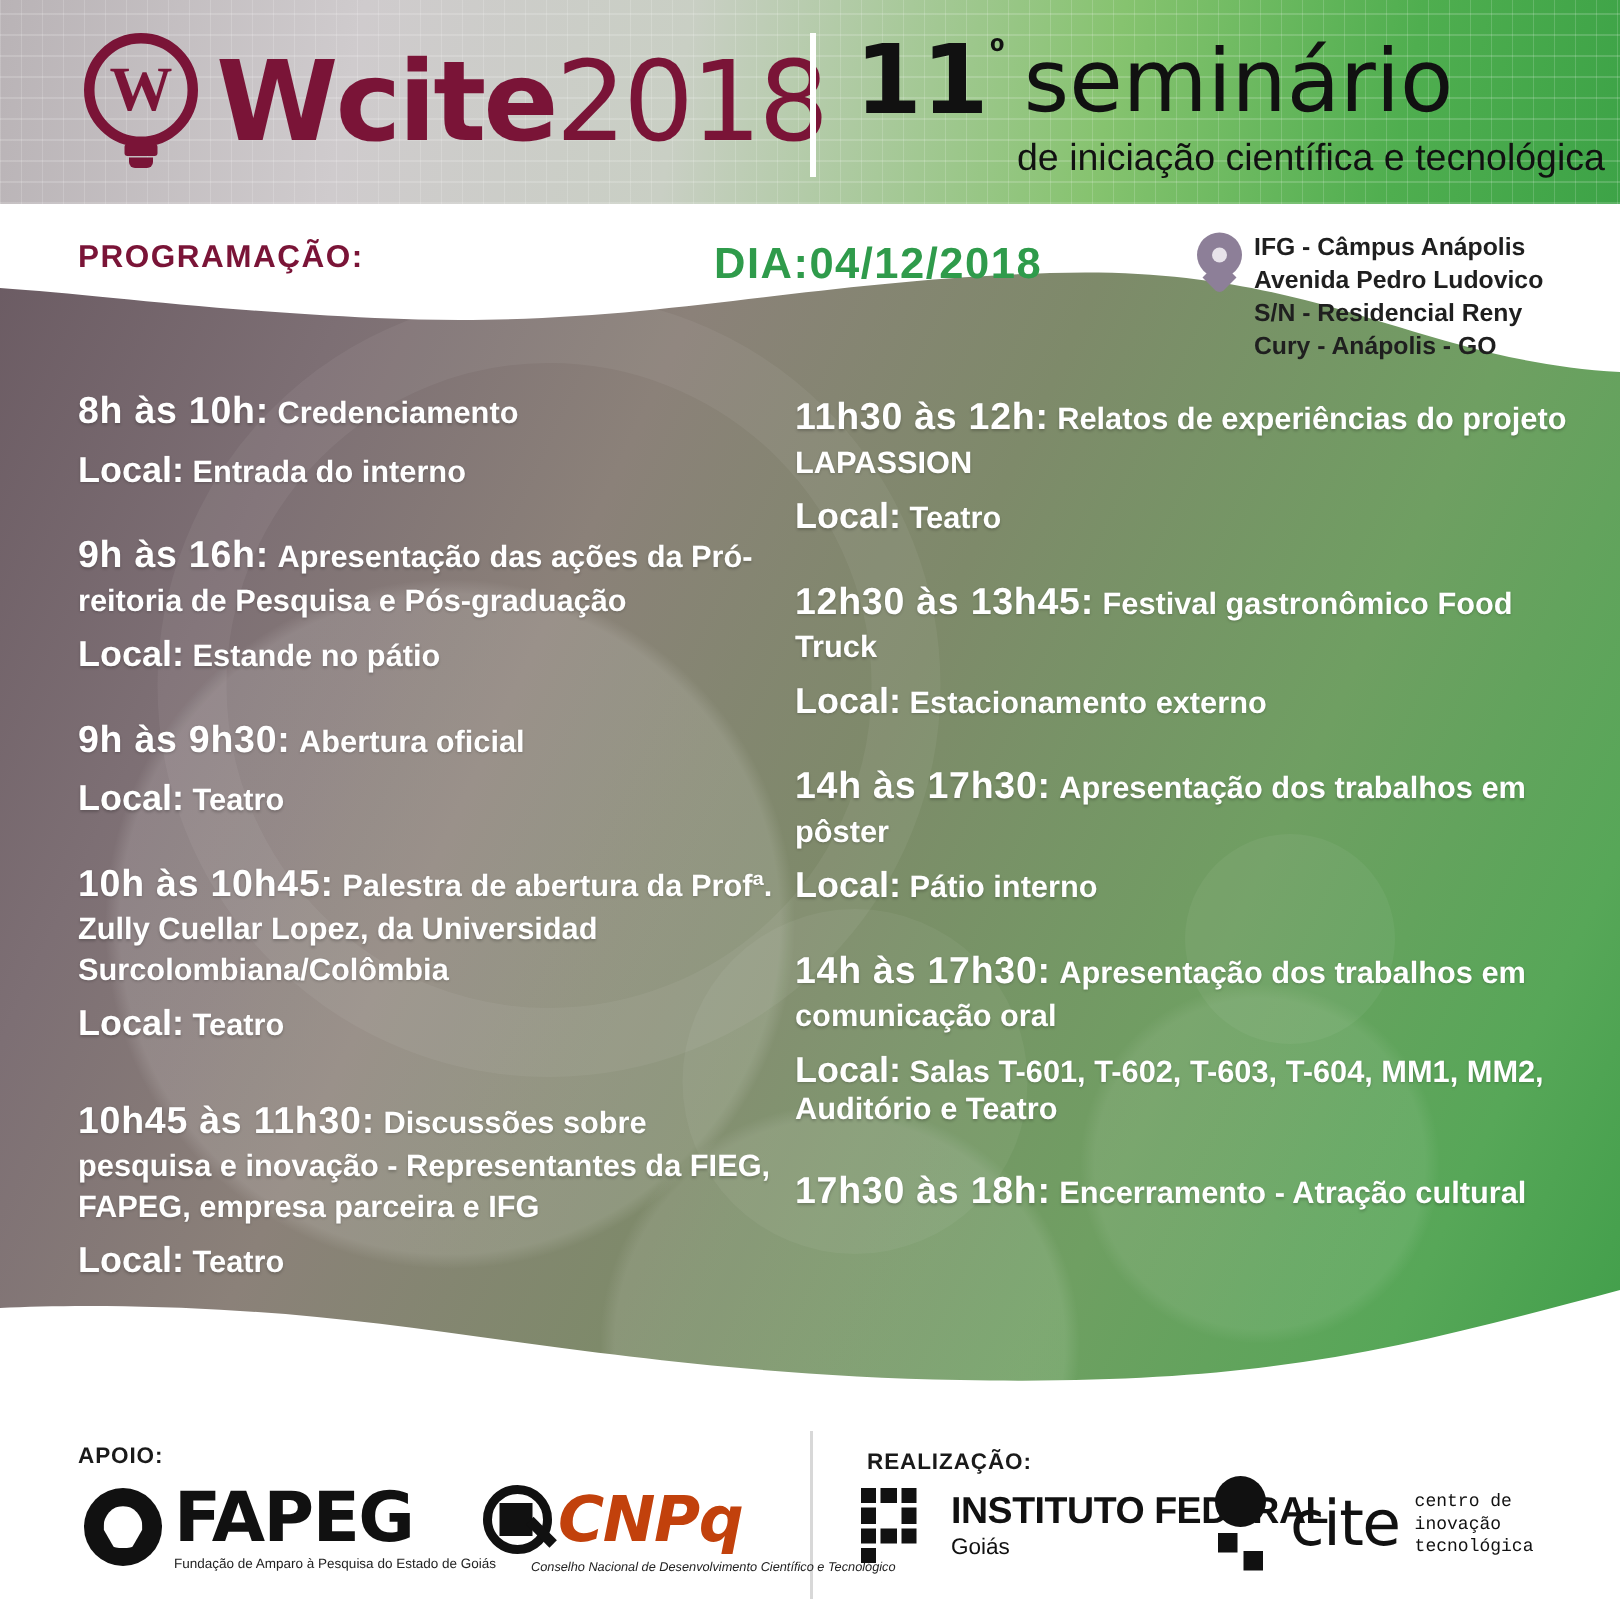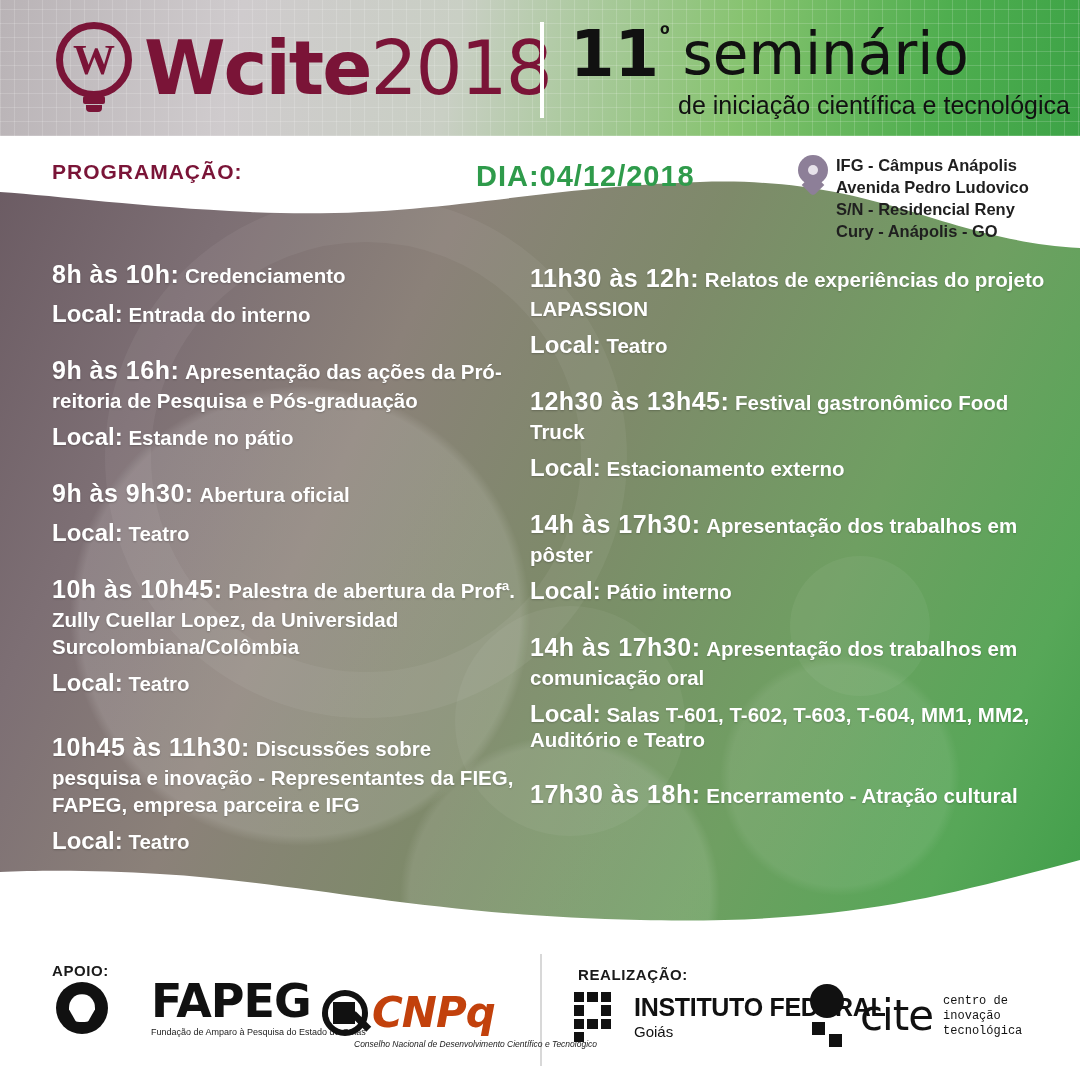--- a/index.html
+++ b/index.html
@@ -318,24 +318,23 @@
   .foot-divider {
     position: absolute;
     left: 540px; top: 14px;
     width: 2px; height: 112px;
     background: #d8d8d8;
   }
 
   
   .fapeg {
     position: absolute;
-    left: 56px; top: 38px;
+    left: 56px; top: 48px;
     display: flex;
     align-items: center;
-    gap: 35px;
   }
   .fapeg .tree {
     position: relative;
     width: 52px; height: 52px;
     border-radius: 50%;
     background: #111;
     margin-right: 8px;
     flex: none;
   }
   .fapeg .tree::after {

